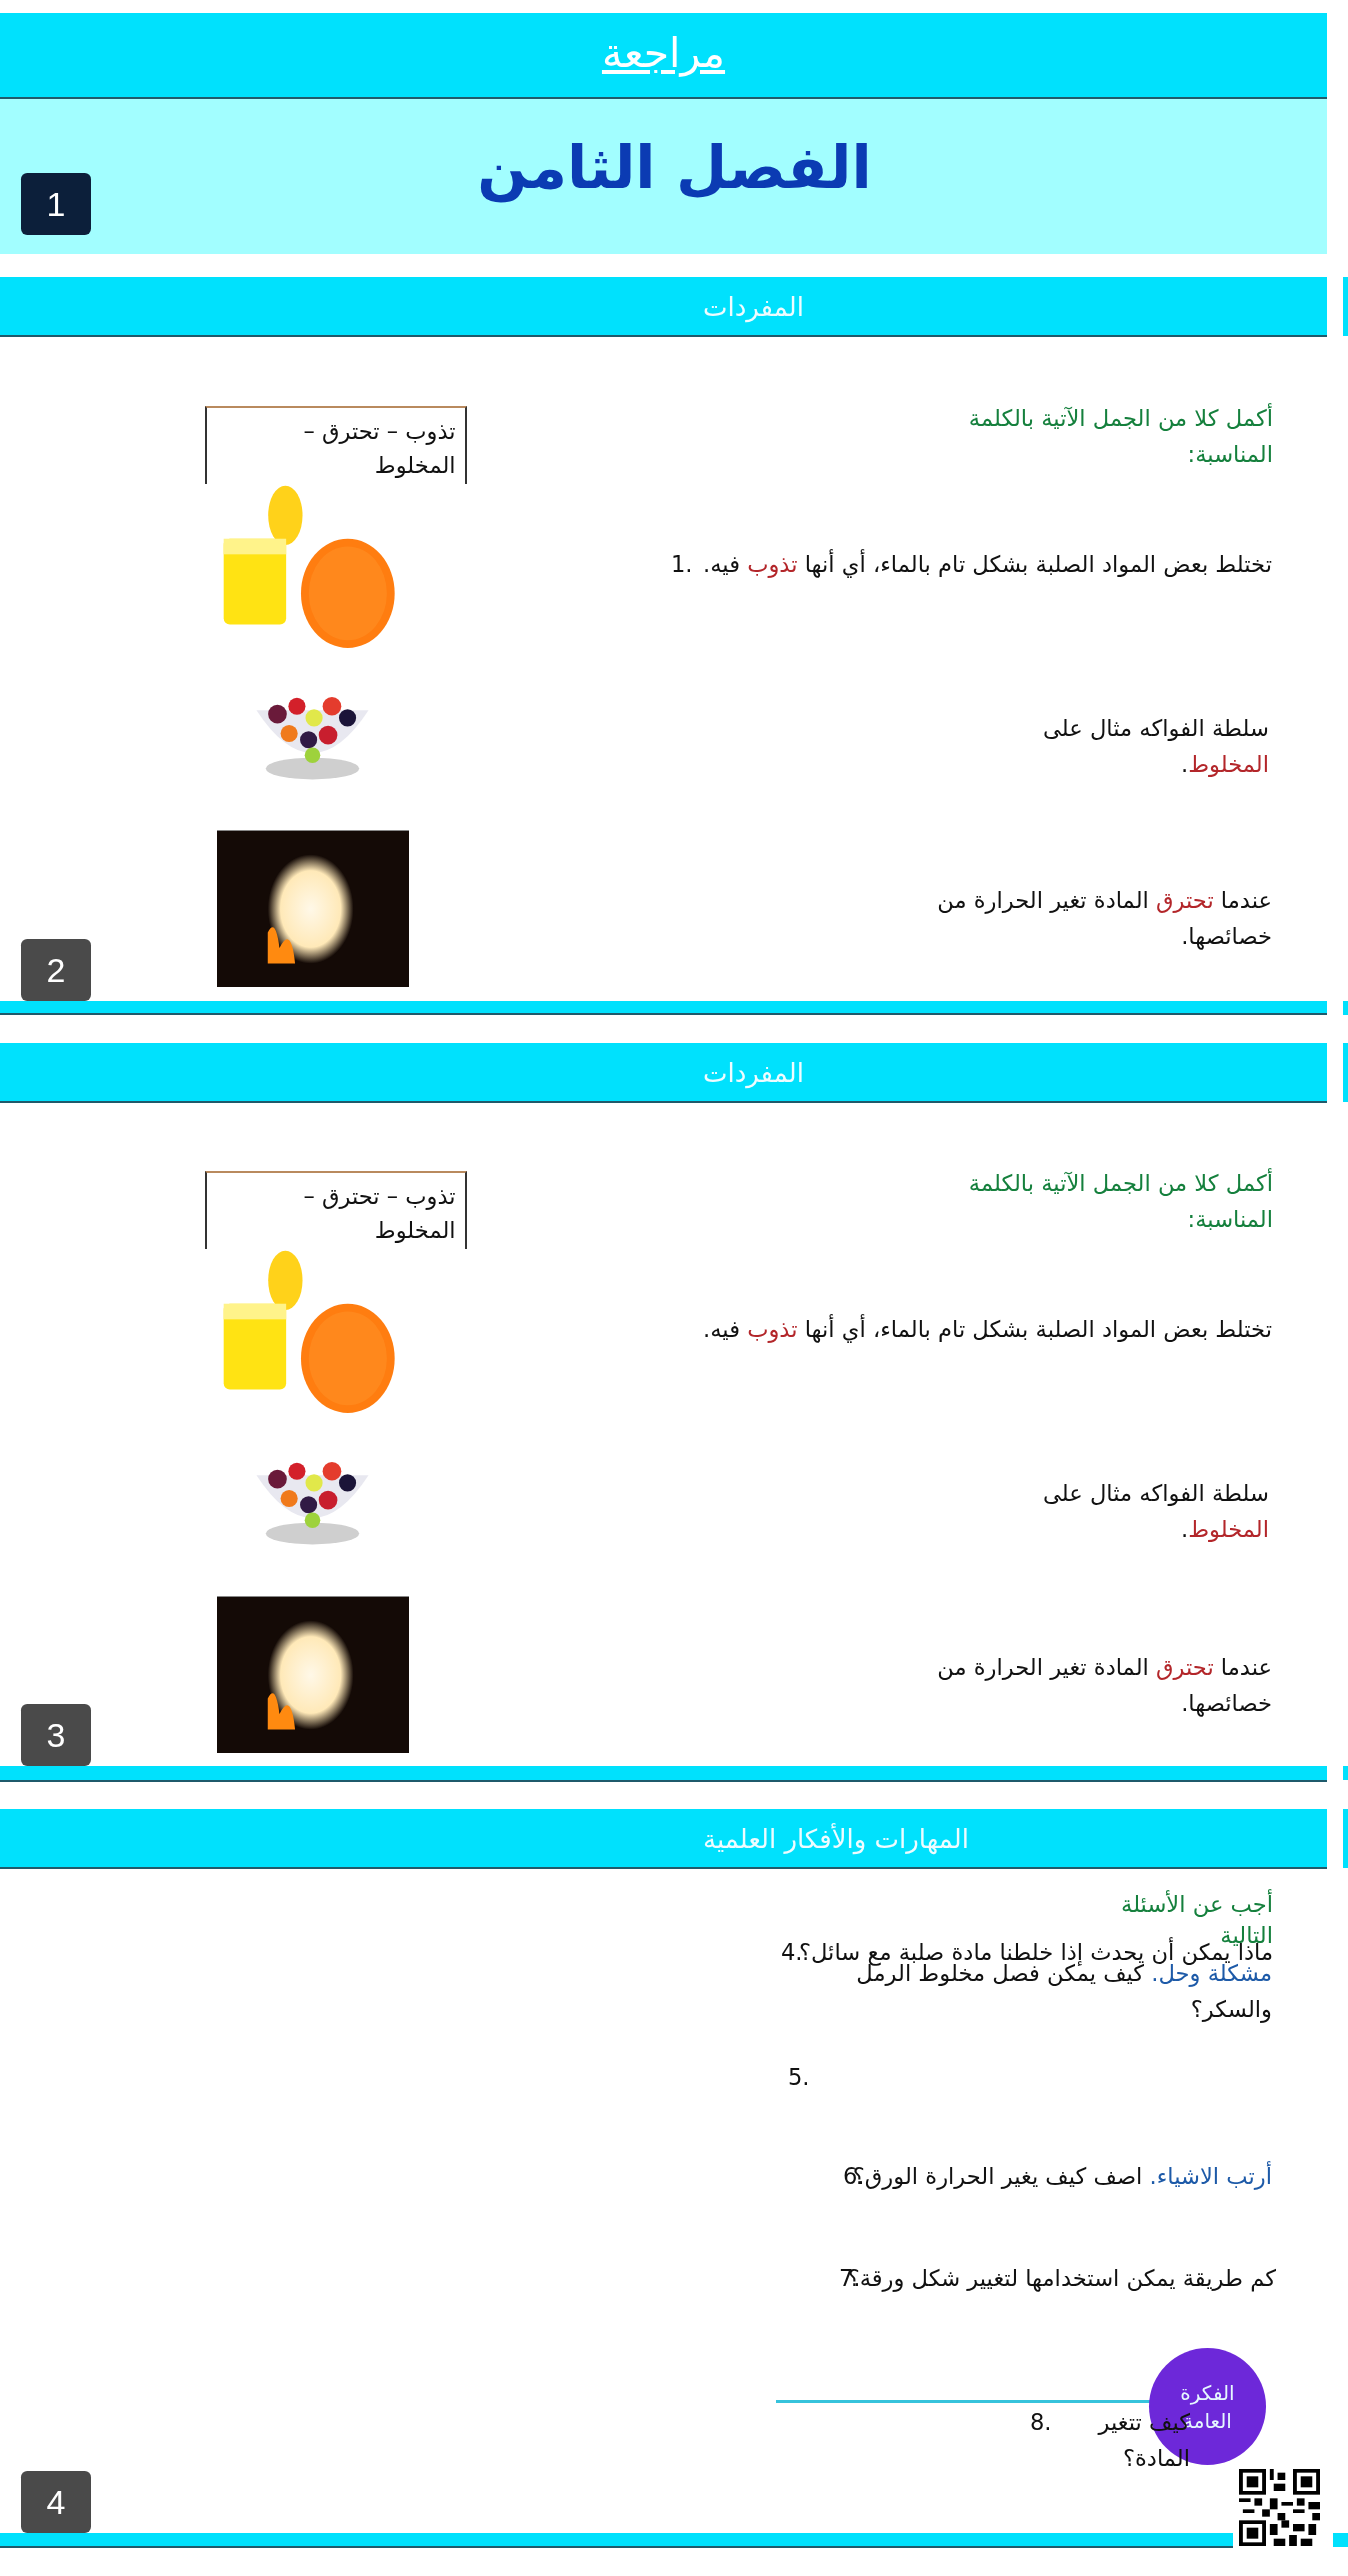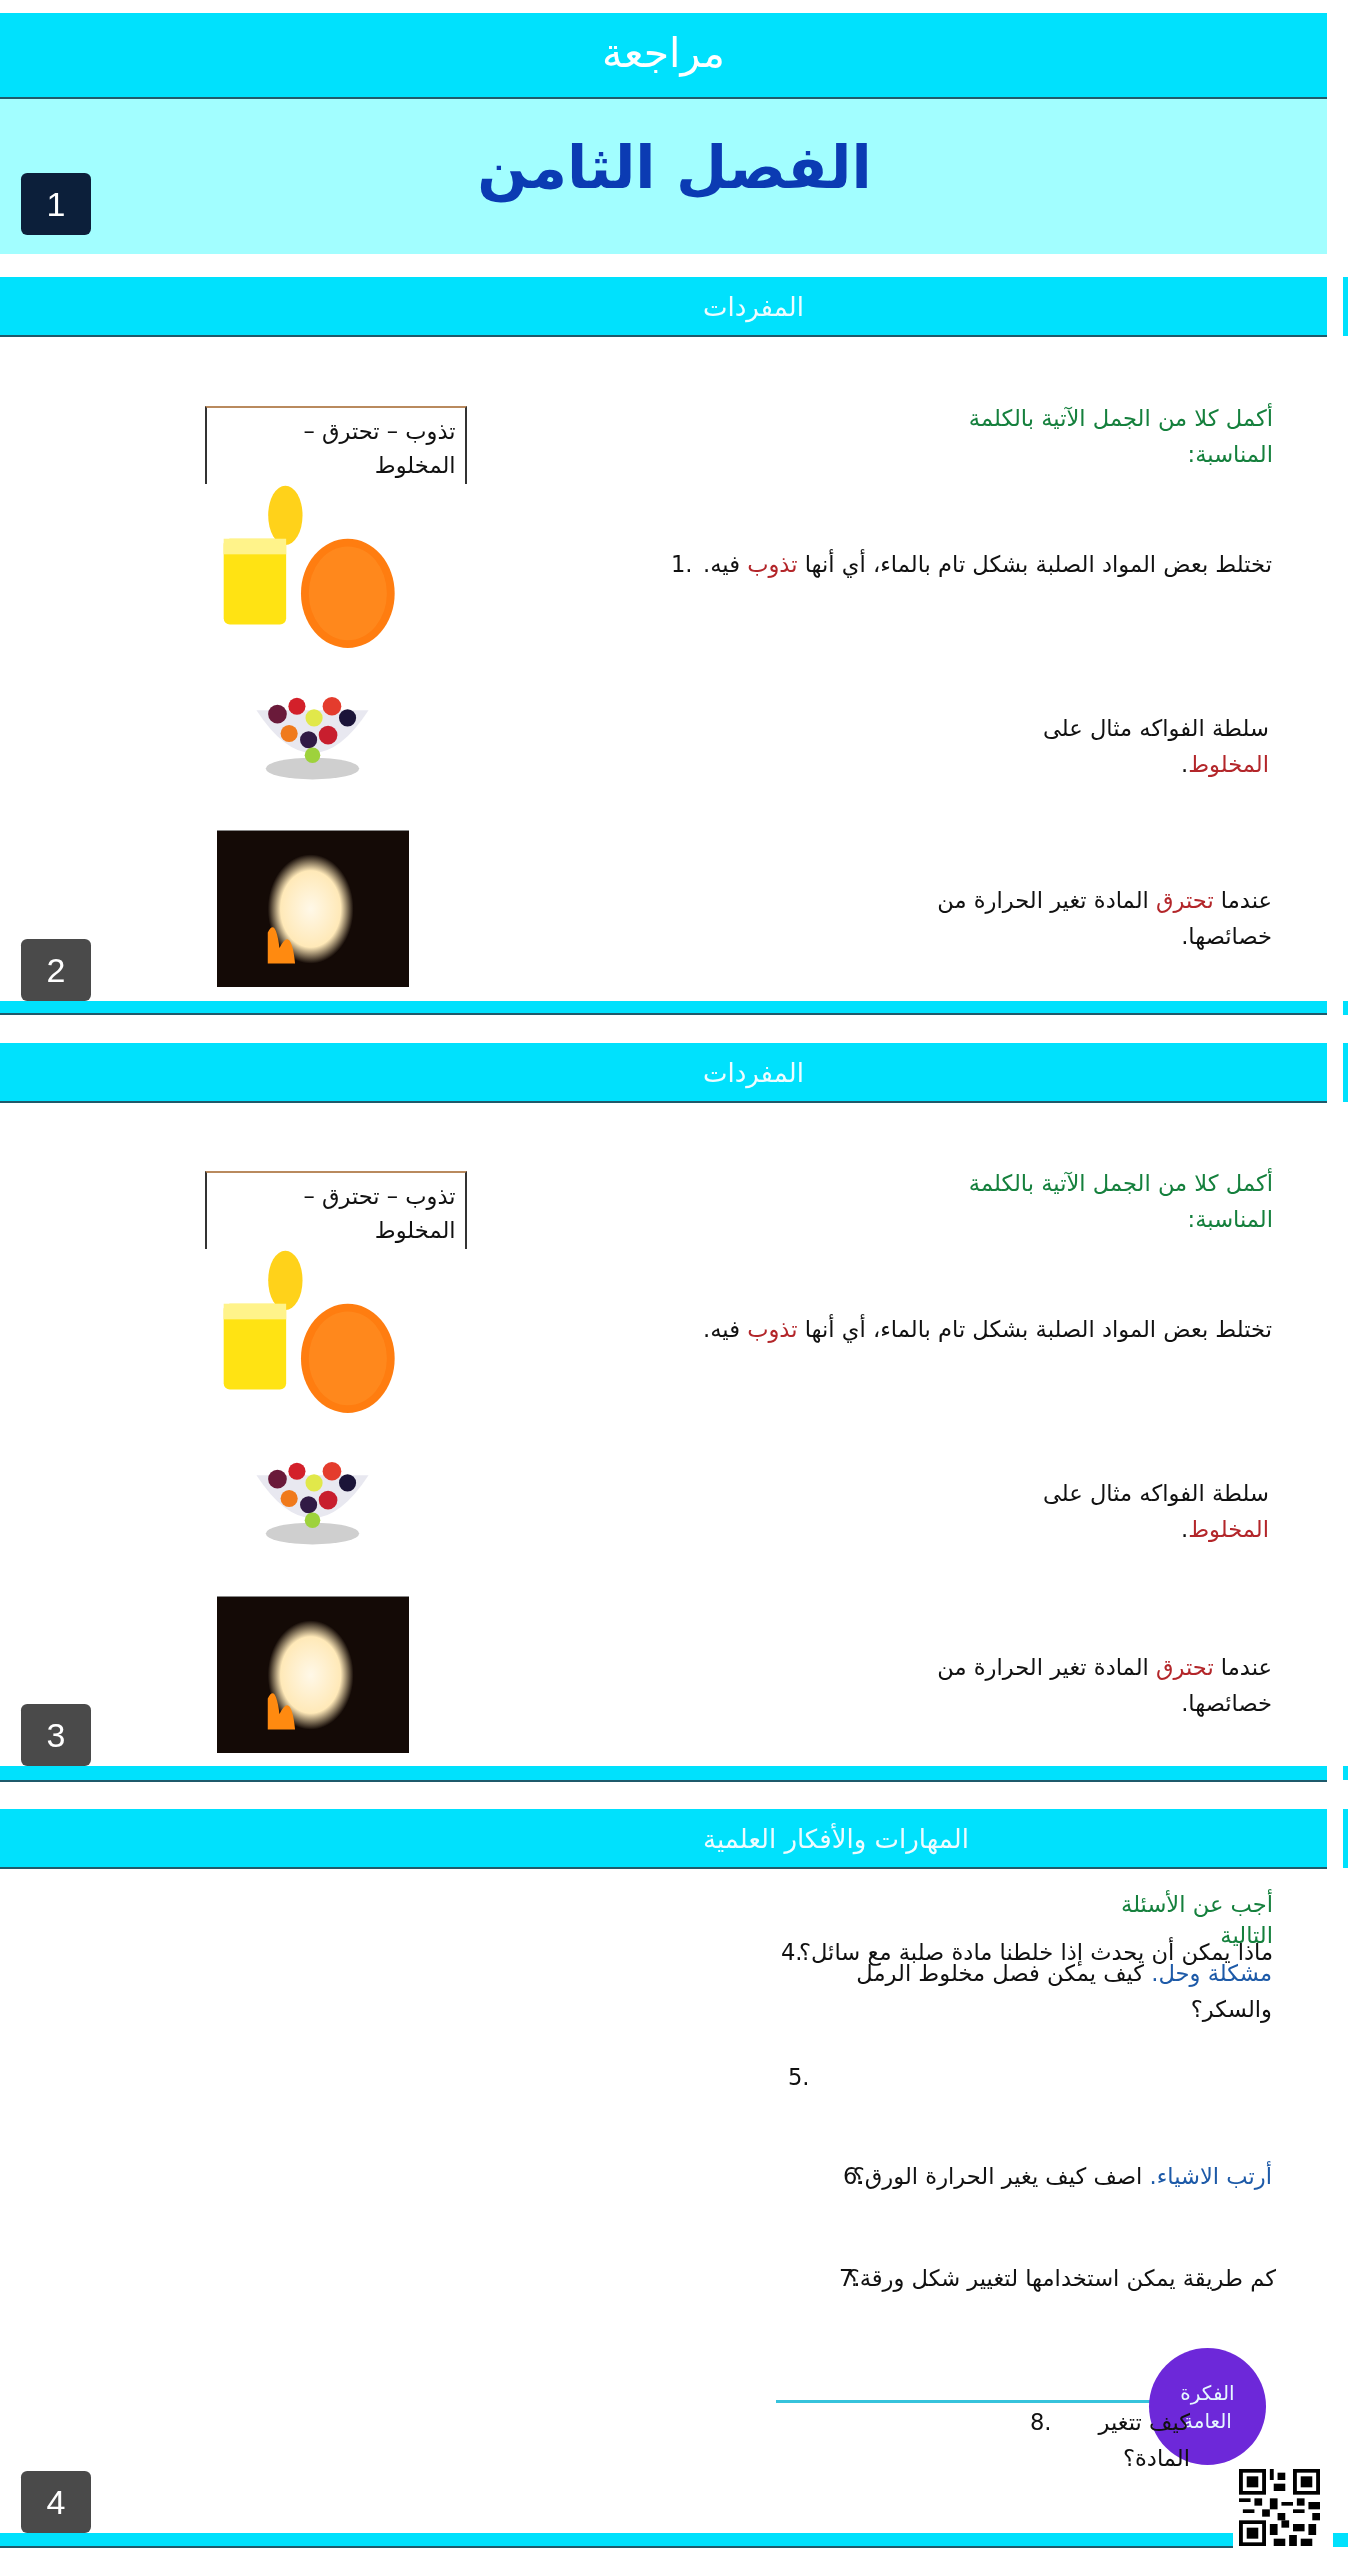--- a/index.html
+++ b/index.html
@@ -15,21 +15,21 @@
   .red { color:#b3262a; }
   .blue { color:#1d5aa8; }
   .navy { color:#15803d; }
   .wordbox { border:2.3px solid #333; border-top-color:#b98a5e; border-bottom:none; box-sizing:border-box; font-size:22.6px; direction:rtl; text-align:right; padding:6.2px 9.4px; line-height:34px; color:#111; background:#fff; }
   .edge { background:#fff; }
 </style>
 </head>
 <body>
 
 <div class="abs cyan" style="left:0;top:13.3px;width:1327px;height:84px;"></div>
-<div class="abs title-top" style="left:0;top:22px;width:1327px;height:62px;line-height:62px;">مراجعة</div>
+<div class="abs title-top" style="left:0;top:22px;width:1327px;height:62px;line-height:62px;text-decoration:underline;">مراجعة</div>
 <div class="abs darkline" style="left:0;top:97px;width:1327px;height:2.3px;"></div>
 <div class="abs" style="left:0;top:99px;width:1327px;height:155px;background:#a2feff;"></div>
 <div class="abs chapter" style="left:0;top:125px;width:1349px;height:86px;line-height:86px;">الفصل الثامن</div>
 <div class="abs edge" style="left:1329px;top:39px;width:12.5px;height:222px;"></div>
 <div class="abs badge" style="left:21px;top:173px;width:70px;height:62px;background:#0c1f3a;">1</div>
 
 <div class="abs cyan" style="left:0;top:277px;width:1327px;height:59px;"></div>
 <div class="abs darkline" style="left:0;top:335px;width:1327px;height:2.3px;"></div>
 <div class="abs cyan" style="left:1343px;top:277px;width:6.2px;height:59px;"></div>
 <div class="abs sec-title" style="left:703px;top:285px;width:570px;height:44px;line-height:44px;">المفردات</div>

